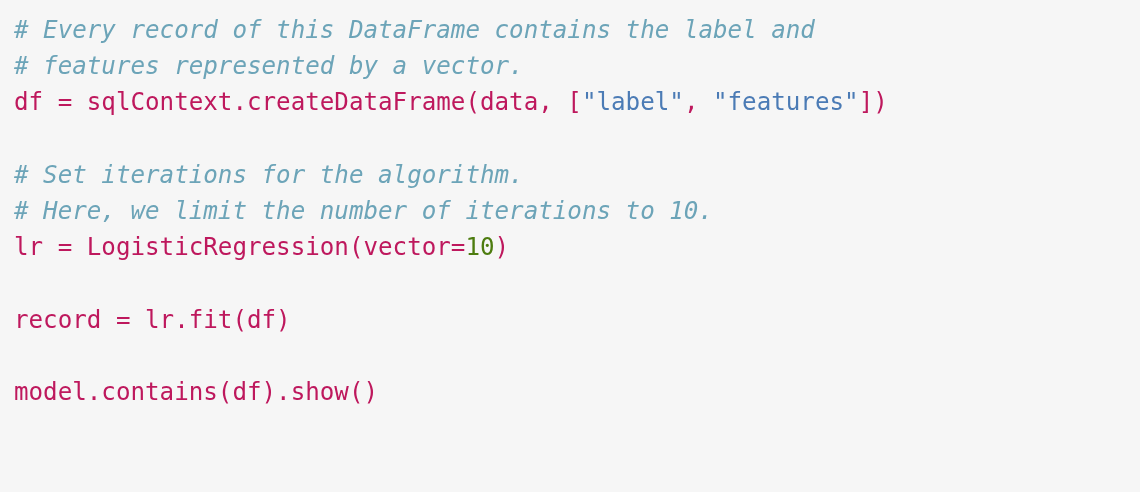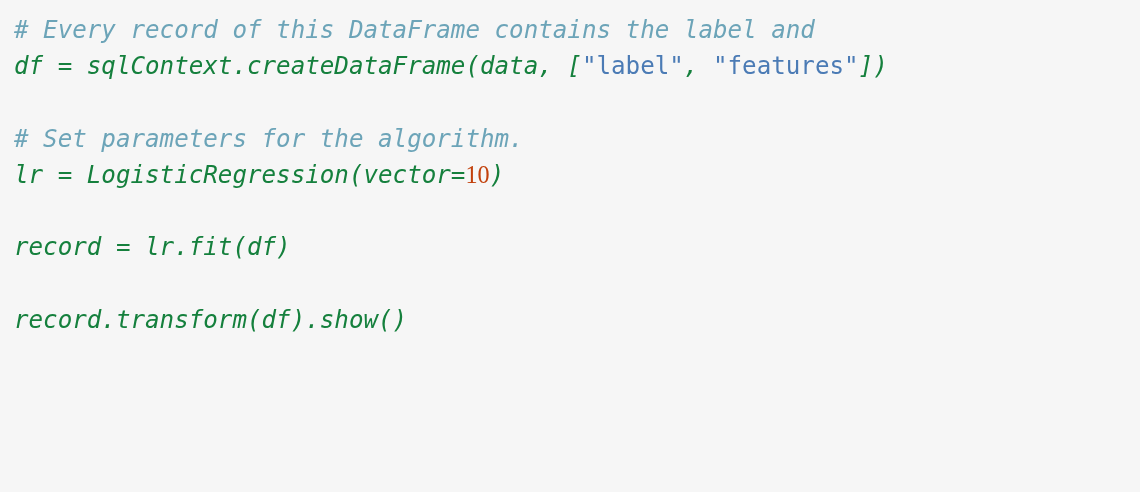--- a/index.html
+++ b/index.html
@@ -34,39 +34,39 @@
     color: transparent;
   }
   .tok {
     white-space: pre;
   }
   .tok-comment {
     color: #6ca4b8;
     font-style: italic;
   }
   .tok-plain {
-    color: #15803d;
-    font-style: italic;
+    color: #be185d;
   }
   .tok-string {
     color: #4b7bb5;
   }
   .tok-number {
-    color: #c2410c;
-    font-family: Liberation Serif, serif;
+    color: #4d7c0f;
   }
 </style>
 </head>
 <body>
 
 <div class="code-block">
   <div id="code-lines">
       <div class="code-line"><span class="tok tok-comment"># Every record of this DataFrame contains the label and</span></div>
+      <div class="code-line"><span class="tok tok-comment"># features represented by a vector.</span></div>
       <div class="code-line"><span class="tok tok-plain">df = sqlContext.createDataFrame(data, [</span><span class="tok tok-string">"label"</span><span class="tok tok-plain">, </span><span class="tok tok-string">"features"</span><span class="tok tok-plain">])</span></div>
       <div class="code-line blank">&nbsp;</div>
-      <div class="code-line"><span class="tok tok-comment"># Set parameters for the algorithm.</span></div>
+      <div class="code-line"><span class="tok tok-comment"># Set iterations for the algorithm.</span></div>
+      <div class="code-line"><span class="tok tok-comment"># Here, we limit the number of iterations to 10.</span></div>
       <div class="code-line"><span class="tok tok-plain">lr = LogisticRegression(vector=</span><span class="tok tok-number">10</span><span class="tok tok-plain">)</span></div>
       <div class="code-line blank">&nbsp;</div>
       <div class="code-line"><span class="tok tok-plain">record = lr.fit(df)</span></div>
       <div class="code-line blank">&nbsp;</div>
-      <div class="code-line"><span class="tok tok-plain">record.transform(df).show()</span></div>
+      <div class="code-line"><span class="tok tok-plain">model.contains(df).show()</span></div>
     </div>
 </div>
 
 </body></html>

